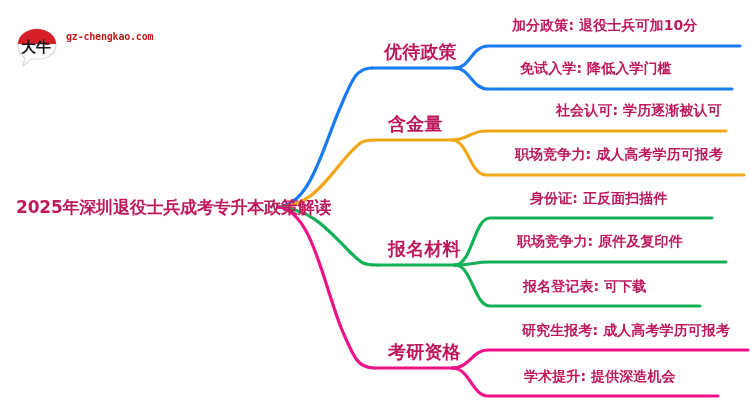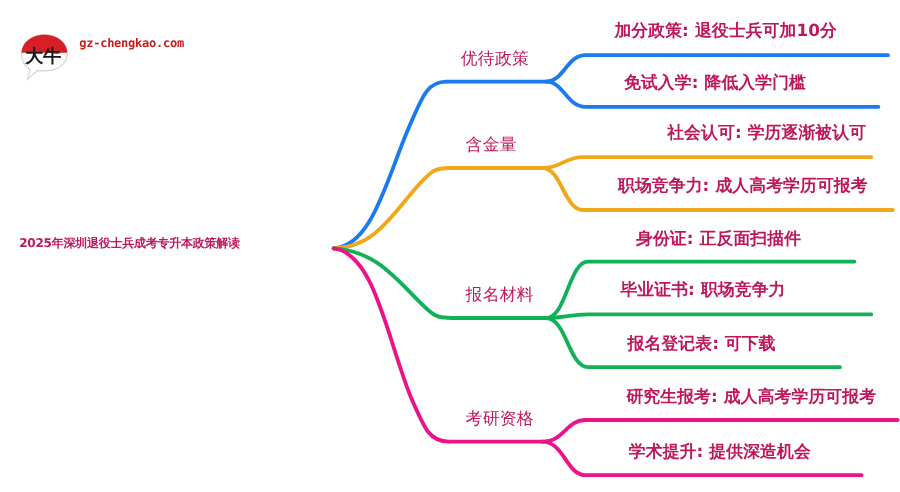--- a/index.html
+++ b/index.html
@@ -65,29 +65,29 @@
 
   
   .node {
     position: absolute;
     font-family: "DejaVu Sans", "Liberation Sans", sans-serif;
     color: #be185d;
     white-space: nowrap;
     text-align: center;
   }
   .root-node {
-    font-size: 10px;
+    font-size: 17px;
     font-weight: bold;
     left: 16px;
     top: 196px;
     letter-spacing: -0.2px;
   }
   .branch-node {
-    font-size: 14px;
-    font-weight: normal;
+    font-size: 18px;
+    font-weight: bold;
     letter-spacing: 0.2px;
   }
   .leaf-node {
     font-size: 14px;
     font-weight: bold;
     letter-spacing: 0.1px;
   }
 </style>
 </head>
 <body>
@@ -143,18 +143,18 @@
 <div class="node branch-node" style="left:384px; top:40px;">优待政策</div>
 <div class="node leaf-node" style="left:512px; top:17px;">加分政策: 退役士兵可加10分</div>
 <div class="node leaf-node" style="left:520px; top:60px;">免试入学: 降低入学门槛</div>
 
 <div class="node branch-node" style="left:388px; top:112px;">含金量</div>
 <div class="node leaf-node" style="left:512px; top:102px;margin-left:44px;">社会认可: 学历逐渐被认可</div>
 <div class="node leaf-node" style="left:515px; top:146px;">职场竞争力: 成人高考学历可报考</div>
 
 <div class="node branch-node" style="left:388px; top:237px;">报名材料</div>
 <div class="node leaf-node" style="left:530px; top:190px;">身份证: 正反面扫描件</div>
-<div class="node leaf-node" style="left:517px; top:233px;">毕业证书: 职场竞争力</div>
+<div class="node leaf-node" style="left:517px; top:233px;">职场竞争力: 原件及复印件</div>
 <div class="node leaf-node" style="left:523px; top:278px;">报名登记表: 可下载</div>
 
 <div class="node branch-node" style="left:388px; top:340px;">考研资格</div>
 <div class="node leaf-node" style="left:522px; top:322px;">研究生报考: 成人高考学历可报考</div>
 <div class="node leaf-node" style="left:524px; top:368px;">学术提升: 提供深造机会</div>
 
 </body></html>

